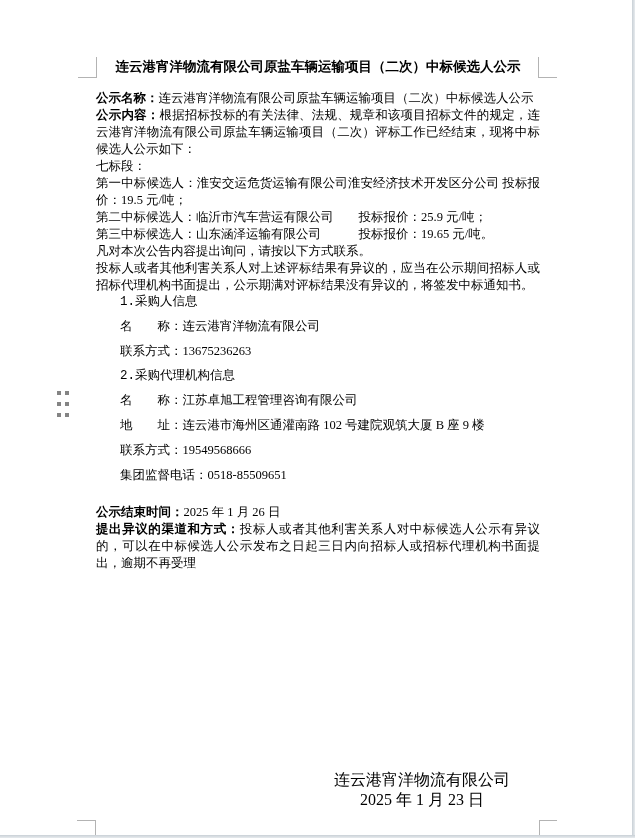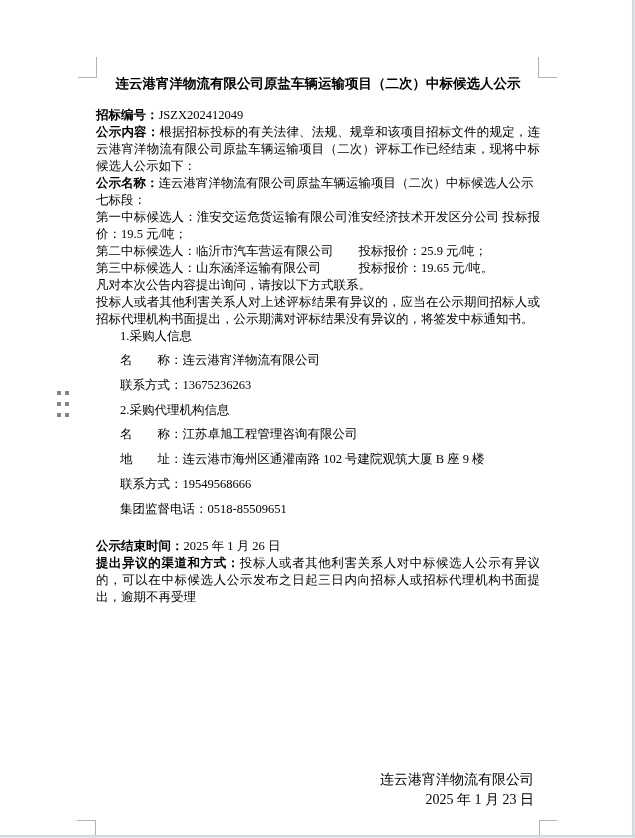--- a/index.html
+++ b/index.html
@@ -42,44 +42,44 @@
     position: absolute; left: 57px; top: 391px;
     display: grid;
     grid-template-columns: 4px 4px;
     grid-auto-rows: 4px;
     gap: 7px 4px;
   }
   .dot-grid span { width: 4px; height: 4px; background: #848484; }
 
   .content {
     position: absolute;
-    left: 96px; top: 75px;
+    left: 96px; top: 58px;
     width: 444px;
     font-size: 12.5px;
     line-height: 17px;
     text-align: justify;
   }
   .doc-title {
     margin: 0 0 14px 0;
     font-size: 13.5px;
     line-height: 18px;
     font-weight: bold;
     text-align: center;
   }
   .para { margin: 0; }
   .b { font-weight: bold; }
-  .c-heading { margin: 0 0 7px 0; padding-left: 24px; }
+  .c-heading { margin: 0 0 7px 0; padding-left: 24px; font-family: Liberation Mono, monospace; }
   .c-line    { margin: 0 0 8px 0; padding-left: 24px; }
   .closing   { margin-top: 20px; }
   .signature {
     position: absolute;
     left: 310px; top: 770px;
     width: 224px;
-    text-align: right;
-    font-size: 14px;
+    text-align: center;
+    font-size: 16px;
     line-height: 20px;
   }
   .signature p { margin: 0; }
 </style>
 </head>
 <body>
 
 <div class="page">
 
   <div class="cropmark tl"></div>
@@ -93,25 +93,24 @@
     <span></span>
     <span></span>
     <span></span>
     <span></span>
   </div>
 
   <div class="content">
 
     <h1 class="doc-title">连云港宵洋物流有限公司原盐车辆运输项目（二次）中标候选人公示</h1>
 
-    <p class="para"><span class="b">招标编号：</span><span>JSZX202412049</span></p>
+
+    <p class="para"><span class="b">公示名称：</span><span>连云港宵洋物流有限公司原盐车辆运输项目（二次）中标候选人公示</span></p>
 
     <p class="para"><span class="b">公示内容：</span><span>根据招标投标的有关法律、法规、规章和该项目招标文件的规定，连云港宵洋物流有限公司原盐车辆运输项目（二次）评标工作已经结束，现将中标候选人公示如下：</span></p>
-
-    <p class="para"><span class="b">公示名称：</span><span>连云港宵洋物流有限公司原盐车辆运输项目（二次）中标候选人公示</span></p>
 
     <p class="para">七标段：</p>
 
     <p class="para">第一中标候选人：淮安交运危货运输有限公司淮安经济技术开发区分公司 投标报价：19.5 元/吨；</p>
     <p class="para">第二中标候选人：临沂市汽车营运有限公司　　投标报价：25.9 元/吨；</p>
     <p class="para">第三中标候选人：山东涵泽运输有限公司　　　投标报价：19.65 元/吨。</p>
 
 
     <p class="para">凡对本次公告内容提出询问，请按以下方式联系。</p>
 

